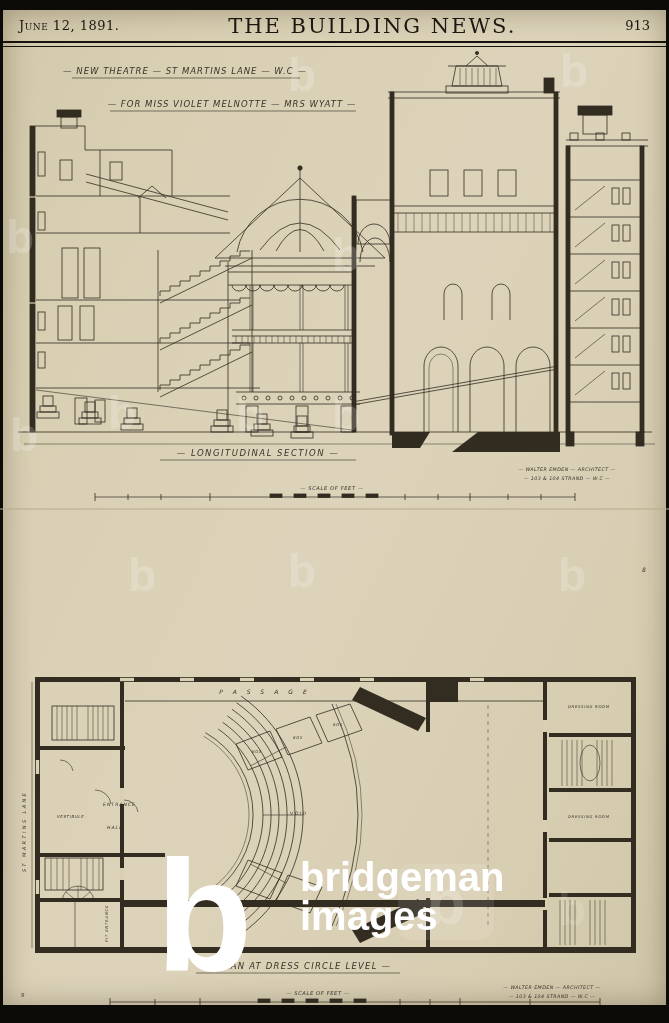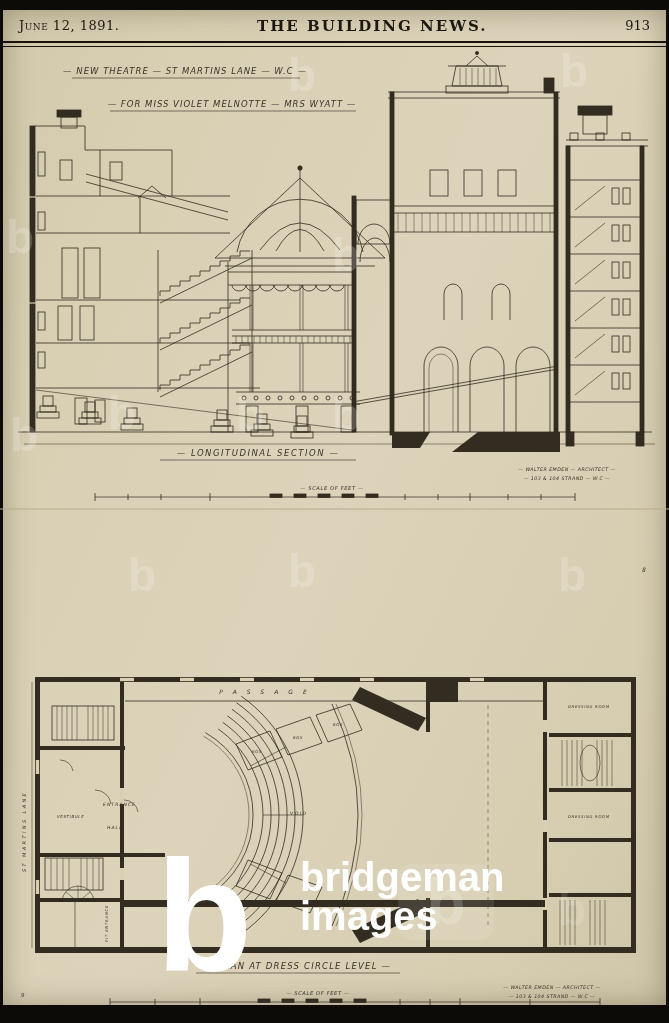--- a/index.html
+++ b/index.html
@@ -5,21 +5,21 @@
   html,body{margin:0;padding:0;background:#000;}
   #page{position:relative;width:669px;height:1023px;background:#0d0b08;overflow:hidden;
         font-family:"Liberation Sans",sans-serif;}
   #paper{position:absolute;left:3px;top:10px;width:663px;height:995px;
          background:linear-gradient(115deg,#d2c8ab 0%,#d9cfb3 18%,#dcd3ba 50%,#d7cdb1 82%,#cfc5a8 100%);
          box-shadow:inset 0 0 28px rgba(60,48,25,.35);}
   #header{position:absolute;left:3px;top:10px;width:663px;height:31px;display:flex;
           align-items:center;justify-content:space-between;padding:0 16px;box-sizing:border-box;
           font-family:"DejaVu Serif",serif;color:#1c1811;}
   #header .date{font-size:13px;font-variant:small-caps;letter-spacing:.5px;}
-  #header .jtitle{font-size:15px;font-weight:bold;letter-spacing:2px;}
+  #header .jtitle{font-size:21px;font-weight:normal;letter-spacing:2px;}
   #header .pageno{font-size:13px;}
   #rule{position:absolute;left:3px;top:41px;width:663px;height:6px;
         border-top:2.5px solid #17130c;border-bottom:1px solid #17130c;box-sizing:border-box;}
   svg{position:absolute;left:0;top:0;pointer-events:none;}
   .wm{position:absolute;color:#fff;font-family:"Liberation Sans",sans-serif;font-weight:bold;z-index:5;}
   .wm-bigb{left:156px;top:836px;font-size:158px;line-height:1;}
   .wm-lines{left:300px;top:858px;font-size:40px;line-height:.98;letter-spacing:0;}
   .wm-box{position:absolute;left:398px;top:864px;width:96px;height:76px;background:rgba(255,255,255,.10);
           border-radius:14px;z-index:4;color:rgba(255,255,255,.18);font-weight:bold;font-size:64px;
           text-align:center;line-height:76px;font-family:"Liberation Sans",sans-serif;}

